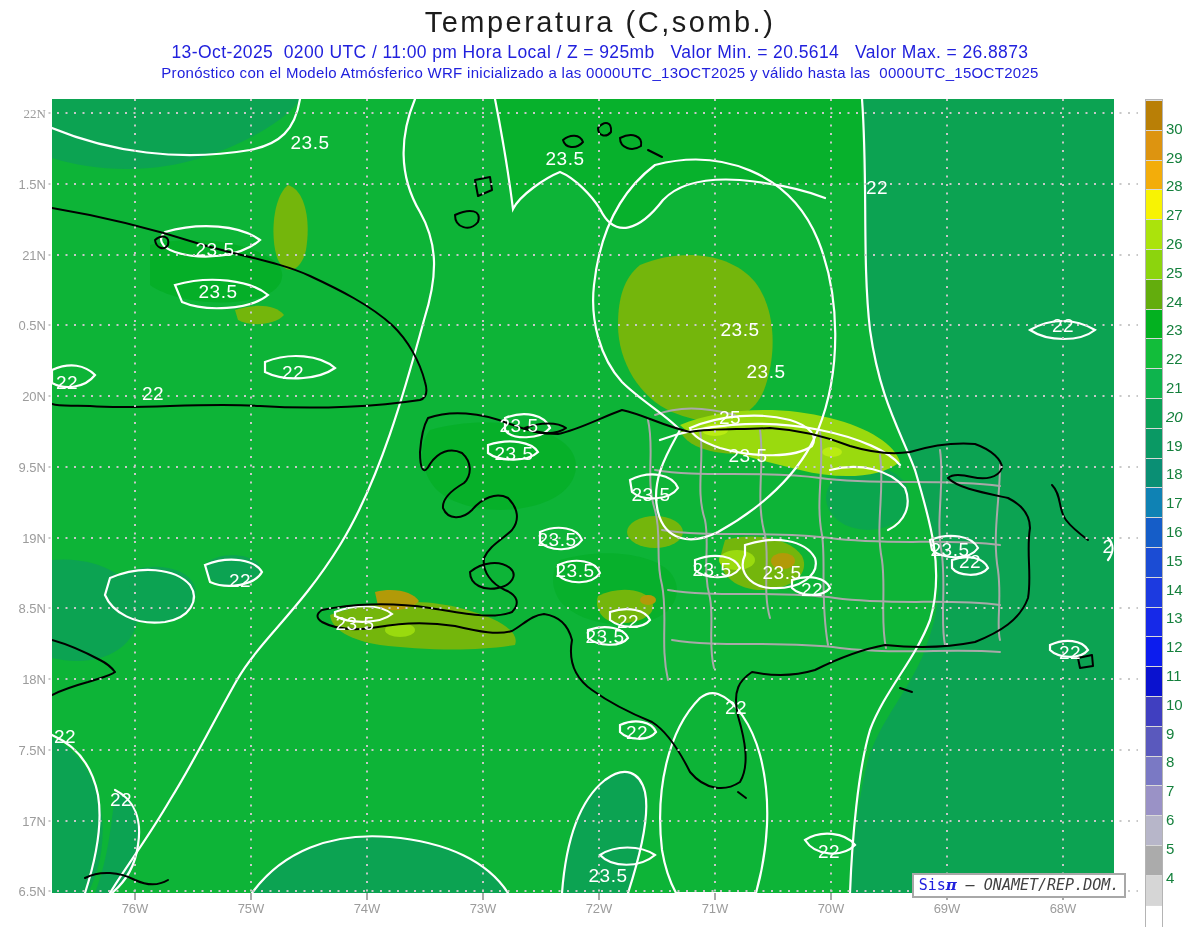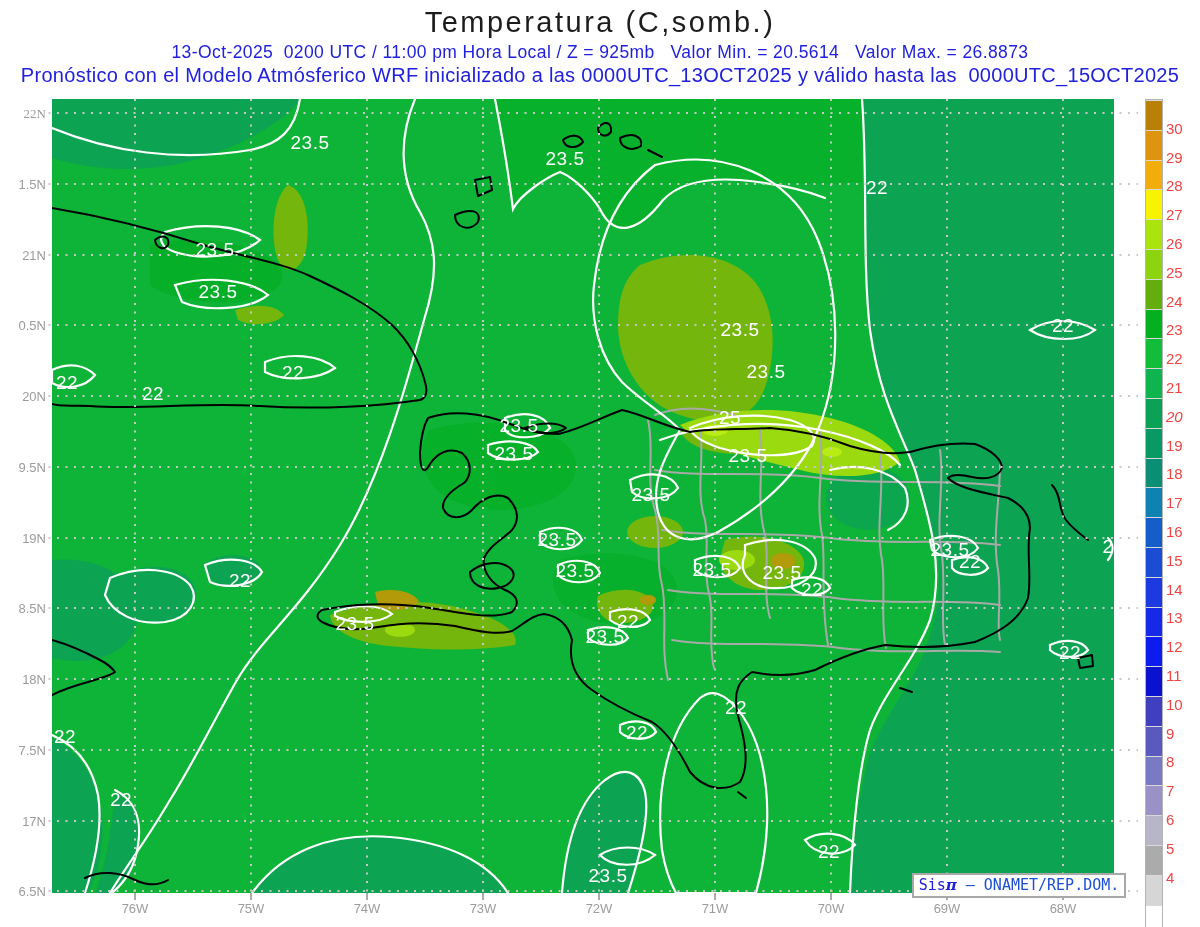--- a/index.html
+++ b/index.html
@@ -2,34 +2,34 @@
 <html><head>
 <meta charset="utf-8">
 <style>
   html,body{margin:0;padding:0;background:#ffffff;width:1200px;height:927px;overflow:hidden;
     font-family:"Liberation Sans",sans-serif;}
   #page{position:relative;width:980px;height:927px;background:#fff;}
   #map-svg{position:absolute;left:0;top:0;}
   .hdr{position:absolute;left:0;width:1200px;text-align:center;white-space:pre;}
   #page-title{top:6px;font-size:29px;letter-spacing:2.5px;color:#1c1c1c;}
   #subtitle1{top:42px;font-size:17.5px;letter-spacing:.4px;color:#2121dd;}
-  #subtitle2{top:64px;font-size:20px;letter-spacing:.3px;color:#2121dd;}
+  #subtitle2{top:64px;font-size:15px;letter-spacing:.3px;color:#2121dd;}
   .latlab{position:absolute;left:0;width:46px;text-align:right;font-size:13px;color:#9c9c9c;}
   .lonlab{position:absolute;top:901px;width:60px;margin-left:-30px;text-align:center;font-size:13px;color:#9c9c9c;}
   .clab{position:absolute;transform:translate(-50%,-50%);color:#ffffff;font-size:19px;
     letter-spacing:.5px;white-space:nowrap;}
   #colorbar{position:absolute;left:1145px;top:99px;width:16px;border:1px solid #b4b4b4;}
   .cseg{width:16px;border-top:1px solid #d9d9d9;}
-  .cbarlab{position:absolute;left:1166px;width:30px;font-size:15px;color:#ef4444;}
+  .cbarlab{position:absolute;left:1166px;width:30px;font-size:15px;color:#15803d;}
   #attribution-box{position:absolute;left:912px;top:873px;width:214px;height:25px;background:#fff;
     border:2px solid #a8a8a8;box-sizing:border-box;font-size:15px;line-height:21px;text-align:center;
     font-family:"DejaVu Sans Mono",monospace;white-space:pre;}
   #attribution-box .brand{color:#2121dd;}
   #attribution-box .pi{color:#2121dd;font-family:"DejaVu Serif",serif;font-style:italic;font-weight:bold;}
-  #attribution-box .rest{color:#1d4ed8;}
+  #attribution-box .rest{color:#404040;font-style:italic;}
 </style>
 </head>
 <body>
 
 <div id="page">
 
   <svg id="map-svg" width="1200" height="927" viewBox="0 0 1200 927">
     <defs>
       <clipPath id="mapclip">
           <rect x="52" y="99" width="1062" height="794"></rect>

